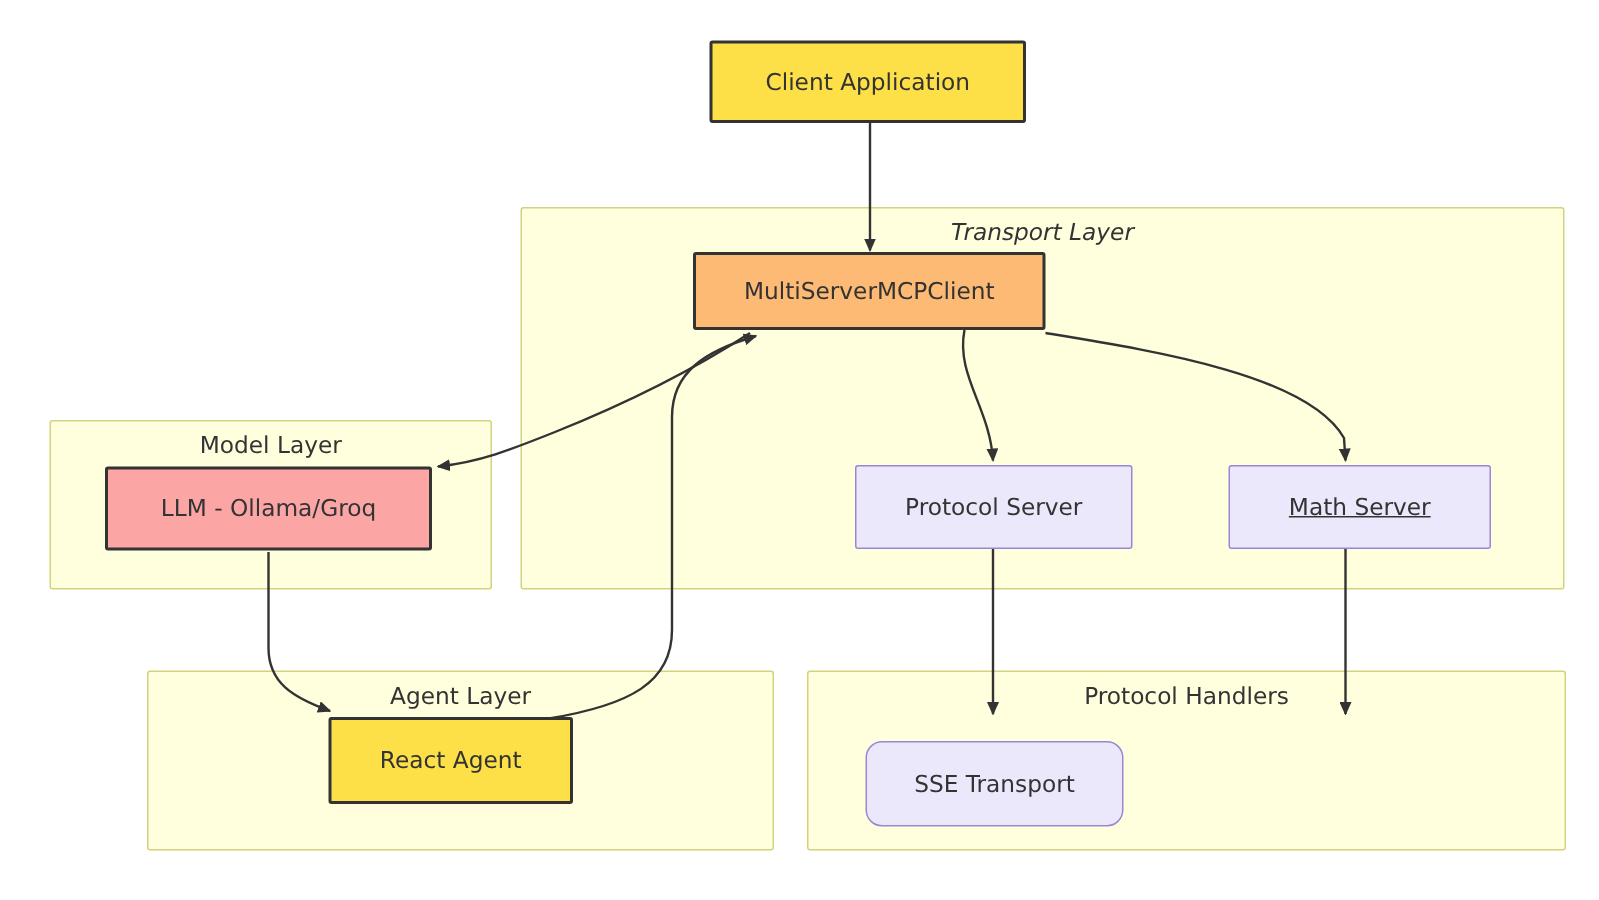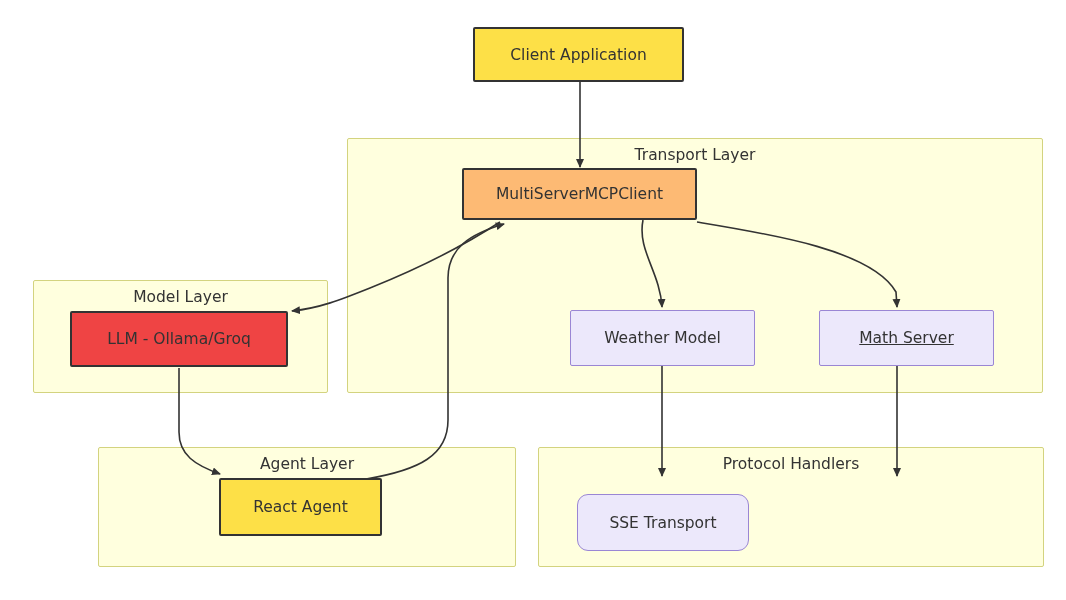--- a/index.html
+++ b/index.html
@@ -50,21 +50,21 @@
   }
   .node-pink {
     background: #fde047;
     border: 2px solid #333333;
   }
   .node-purple {
     background: #fdba74;
     border: 2px solid #333333;
   }
   .node-green {
-    background: #ef4444;
+    background: #fca5a5;
     border: 2px solid #333333;
   }
   .node-lavender {
     background: #ece8fb;
     border: 1.3px solid #9a86d4;
   }
   
   #edges {
     position: absolute;
     left: 0;
@@ -81,21 +81,21 @@
   
   .layer-sub { z-index: 1; }
   .layer-edge { z-index: 2; }
   .layer-node { z-index: 3; }
 </style>
 </head>
 <body>
 
 <div id="canvas">
 
-  <div class="subgraph layer-sub" style="left:347px; top:138px; width:696px; height:255px;">
+  <div class="subgraph layer-sub" style="left:347px; top:138px; width:696px; height:255px;font-style:italic;">
     <div class="subgraph-label">Transport Layer</div>
   </div>
 
   <div class="subgraph layer-sub" style="left:33px; top:280px; width:295px; height:113px;">
     <div class="subgraph-label">Model Layer</div>
   </div>
 
   <div class="subgraph layer-sub" style="left:98px; top:447px; width:418px; height:120px;">
     <div class="subgraph-label">Agent Layer</div>
   </div>
@@ -130,21 +130,21 @@
 
   <div class="node node-pink layer-node" style="left:473px; top:27px; width:211px; height:55px;">
     <span>Client Application</span>
   </div>
 
   <div class="node node-purple layer-node" style="left:462px; top:168px; width:235px; height:52px;">
     <span>MultiServerMCPClient</span>
   </div>
 
   <div class="node node-lavender layer-node" style="left:570px; top:310px; width:185px; height:56px;">
-    <span>Weather Model</span>
+    <span>Protocol Server</span>
   </div>
 
   <div class="node node-lavender layer-node" style="left:819px; top:310px; width:175px; height:56px;text-decoration:underline;">
     <span>Math Server</span>
   </div>
 
   <div class="node node-green layer-node" style="left:70px; top:311px; width:218px; height:56px;">
     <span>LLM - Ollama/Groq</span>
   </div>
 

